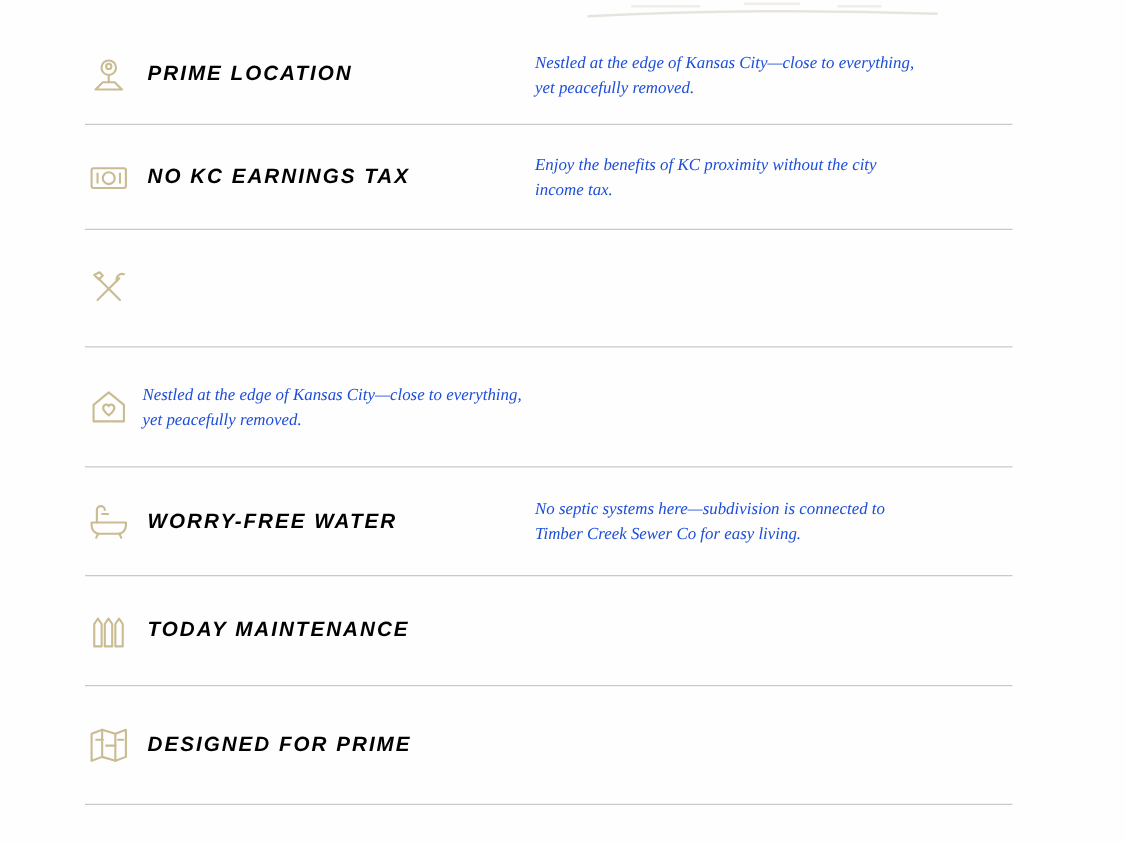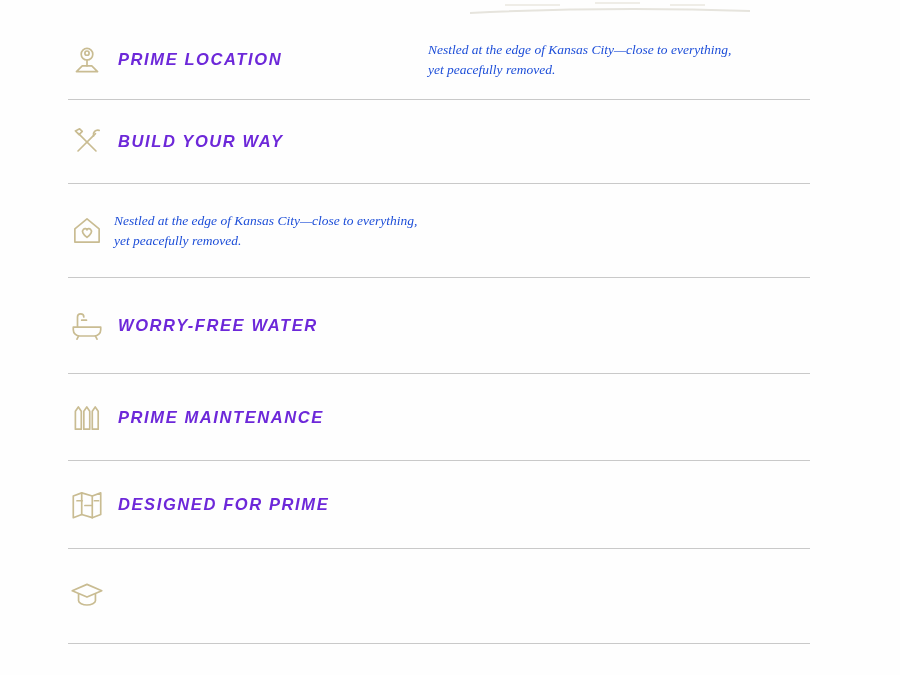--- a/index.html
+++ b/index.html
@@ -24,21 +24,21 @@
   .row:nth-child(6){height:88px;}
   .row:nth-child(7){height:95px;}
   .row:nth-child(8){height:92px;border-bottom:none;}
   .icon{
     flex:0 0 46px;display:flex;align-items:center;justify-content:flex-start;
   }
   .icon svg{width:38px;height:38px;display:block;}
   .title{
     flex:0 0 310px;
     font-style:italic;font-weight:700;font-size:16.5px;
-    letter-spacing:1.6px;color:#6d28d9;
+    letter-spacing:1.6px;color:#000000;
     padding-left:4px;
   }
   .desc{
     flex:1;
     font-family:"Liberation Serif",serif;
     font-style:italic;font-weight:400;font-size:13.5px;
     line-height:20px;color:#1d4ed8;
     white-space:pre;
   }
 </style>
@@ -62,33 +62,46 @@
               <circle cx="18" cy="11.5" r="2"></circle>
               <path d="M18 18 V23.5"></path>
             </g>
           </svg>
         </div>
     <div class="title">PRIME LOCATION</div>
     <div class="desc">Nestled at the edge of Kansas City—close to everything,
 yet peacefully removed.</div>
   </div>
 
+  <div class="row">
+    <div class="icon">
+          <svg viewBox="0 0 36 36">
+            <g fill="none" stroke="#c9bc92" stroke-width="1.6" stroke-linecap="round" stroke-linejoin="round">
+              <rect x="5" y="11" width="26" height="15" rx="1.5"></rect>
+              <circle cx="18" cy="18.5" r="4.5"></circle>
+              <path d="M9.5 15 v7 M26.5 15 v7"></path>
+            </g>
+          </svg>
+        </div>
+    <div class="title">NO KC EARNINGS TAX</div>
+    <div class="desc">Enjoy the benefits of KC proximity without the city
+income tax.</div>
+  </div>
 
   <div class="row">
     <div class="icon">
           <svg viewBox="0 0 36 36">
             <g fill="none" stroke="#c9bc92" stroke-width="1.6" stroke-linecap="round" stroke-linejoin="round">
               <path d="M10 10 L26.5 26.5"></path>
               <path d="M26 10 L9.5 26.5"></path>
               <path d="M7 7.5 L11 5.5 L13.5 8 L10.5 11 Z"></path>
               <path d="M29.5 7 a4.2 4.2 0 0 0 -5.3 5.3"></path>
             </g>
           </svg>
         </div>
-    <div class="title">BUILD YOUR WAY</div>
   </div>
 
   <div class="row">
     <div class="icon">
           <svg viewBox="0 0 36 36">
             <g fill="none" stroke="#c9bc92" stroke-width="1.6" stroke-linecap="round" stroke-linejoin="round">
               <path d="M6.5 16 L18 6.5 L29.5 16 V28.5 H6.5 Z"></path>
               <path d="M18 24 c-4 -3 -5.3 -5.8 -3.4 -7.6 1.2 -1.1 2.9 -0.7 3.4 0.6 0.5 -1.3 2.2 -1.7 3.4 -0.6 1.9 1.8 0.6 4.6 -3.4 7.6 Z"></path>
             </g>
           </svg>
@@ -102,33 +115,35 @@
           <svg viewBox="0 0 36 36">
             <g fill="none" stroke="#c9bc92" stroke-width="1.6" stroke-linecap="round" stroke-linejoin="round">
               <path d="M5 19 H31 V21.5 a6 6 0 0 1 -6 6 H11 a6 6 0 0 1 -6 -6 Z"></path>
               <path d="M9 19 V9.5 a3 3 0 0 1 6 0"></path>
               <path d="M13 12.5 h4.5"></path>
               <path d="M10 27.5 l-1.5 3 M26 27.5 l1.5 3"></path>
             </g>
           </svg>
         </div>
     <div class="title">WORRY-FREE WATER</div>
+    <div class="desc">No septic systems here—subdivision is connected to
+Timber Creek Sewer Co for easy living.</div>
   </div>
 
   <div class="row">
     <div class="icon">
           <svg viewBox="0 0 36 36">
             <g fill="none" stroke="#c9bc92" stroke-width="1.6" stroke-linecap="round" stroke-linejoin="round">
               <path d="M7 29.5 V12.5 l2.8 -4 2.8 4 V29.5 Z"></path>
               <path d="M15 29.5 V12.5 l2.8 -4 2.8 4 V29.5 Z"></path>
               <path d="M23 29.5 V12.5 l2.8 -4 2.8 4 V29.5 Z"></path>
             </g>
           </svg>
         </div>
-    <div class="title">PRIME MAINTENANCE</div>
+    <div class="title">TODAY MAINTENANCE</div>
   </div>
 
   <div class="row">
     <div class="icon">
           <svg viewBox="0 0 36 36">
             <g fill="none" stroke="#c9bc92" stroke-width="1.6" stroke-linecap="round" stroke-linejoin="round">
               <path d="M5 9.5 l8 -3 10 3 8 -3 v20.5 l-8 3 -10 -3 -8 3 Z"></path>
               <path d="M13 6.5 v20.5 M23 9.5 v20.5"></path>
               <path d="M8.5 14 h5 M16 18.5 h7 M25 14 h4"></path>
             </g>

